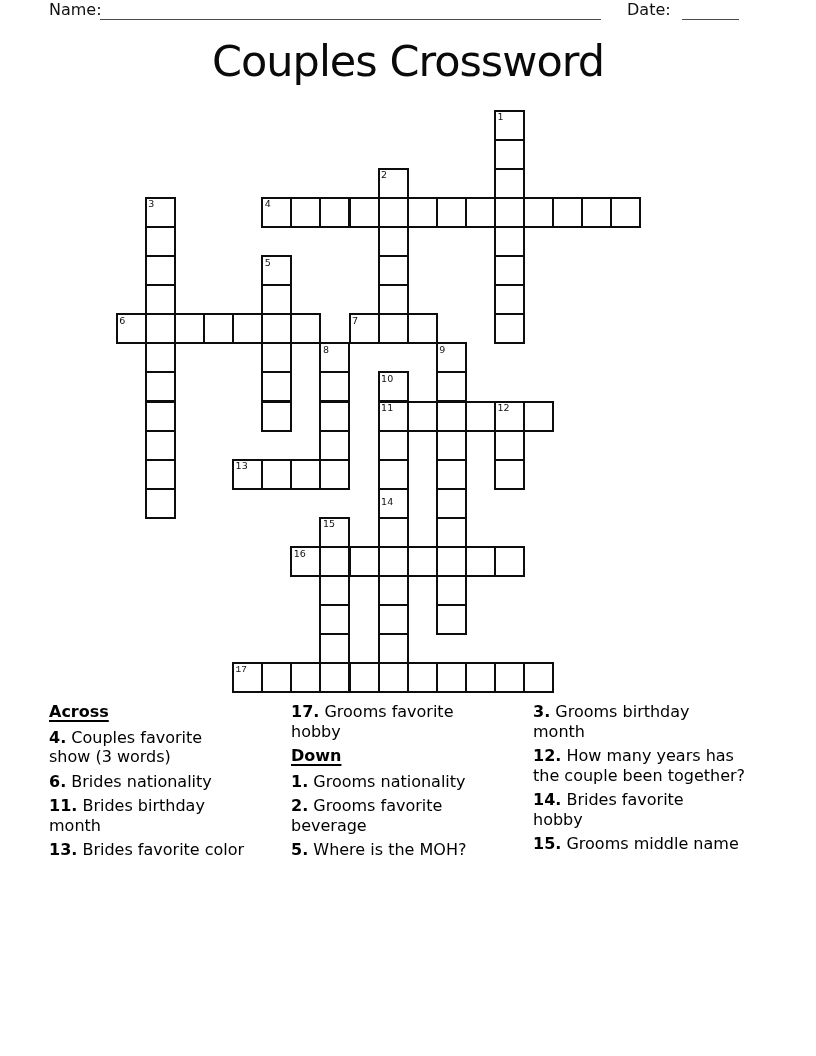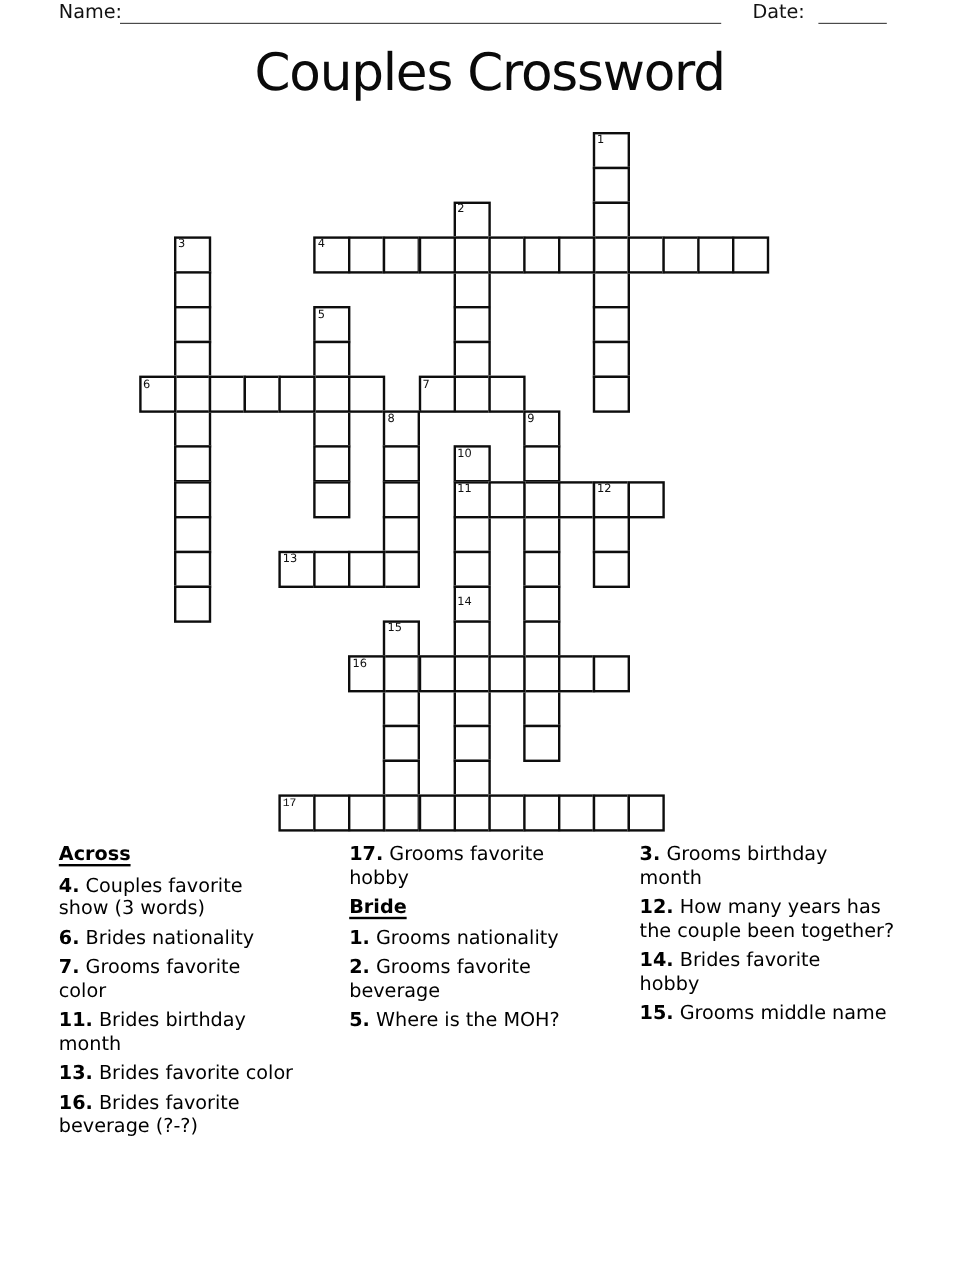--- a/index.html
+++ b/index.html
@@ -177,32 +177,28 @@
     <span class="cellnum" style="left: 322.9px; top: 519.4px; text-align: center;">15</span>
     <span class="cellnum" style="left: 293.8px; top: 548.5px;">16</span>
     <span class="cellnum" style="left: 235.6px; top: 664.9px; font-family: Liberation Mono, monospace;">17</span>
   </div>
 
 <div class="clue-col" id="clue-col-0">
     <div class="clue-heading">Across</div>
     <div class="clue"><span class="num">4.</span> <span class="txt">Couples favorite
 show (3 words)</span></div>
     <div class="clue"><span class="num">6.</span> <span class="txt">Brides nationality</span></div>
-    <div class="clue"><span class="num">7.</span> <span class="txt">Grooms favorite
-color</span></div>
     <div class="clue"><span class="num">11.</span> <span class="txt">Brides birthday
 month</span></div>
     <div class="clue"><span class="num">13.</span> <span class="txt">Brides favorite color</span></div>
-    <div class="clue"><span class="num">16.</span> <span class="txt">Brides favorite
-beverage (?-?)</span></div>
   </div>
 <div class="clue-col" id="clue-col-1">
     <div class="clue"><span class="num">17.</span> <span class="txt">Grooms favorite
 hobby</span></div>
-    <div class="clue-heading">Bride</div>
+    <div class="clue-heading">Down</div>
     <div class="clue"><span class="num">1.</span> <span class="txt">Grooms nationality</span></div>
     <div class="clue"><span class="num">2.</span> <span class="txt">Grooms favorite
 beverage</span></div>
     <div class="clue"><span class="num">5.</span> <span class="txt">Where is the MOH?</span></div>
   </div>
 <div class="clue-col" id="clue-col-2">
     <div class="clue"><span class="num">3.</span> <span class="txt">Grooms birthday
 month</span></div>
     <div class="clue"><span class="num">12.</span> <span class="txt">How many years has
 the couple been together?</span></div>

